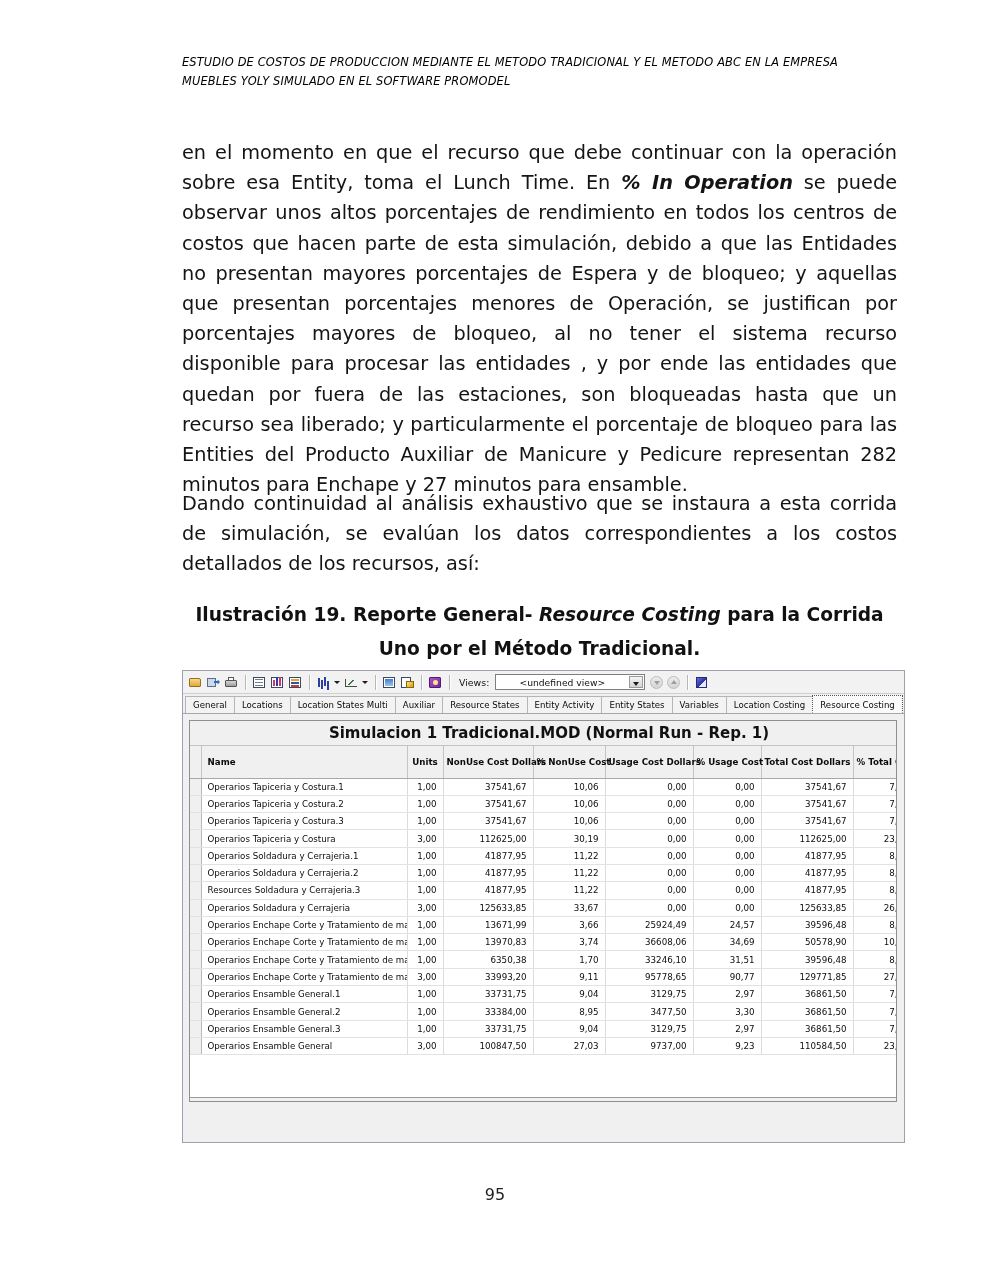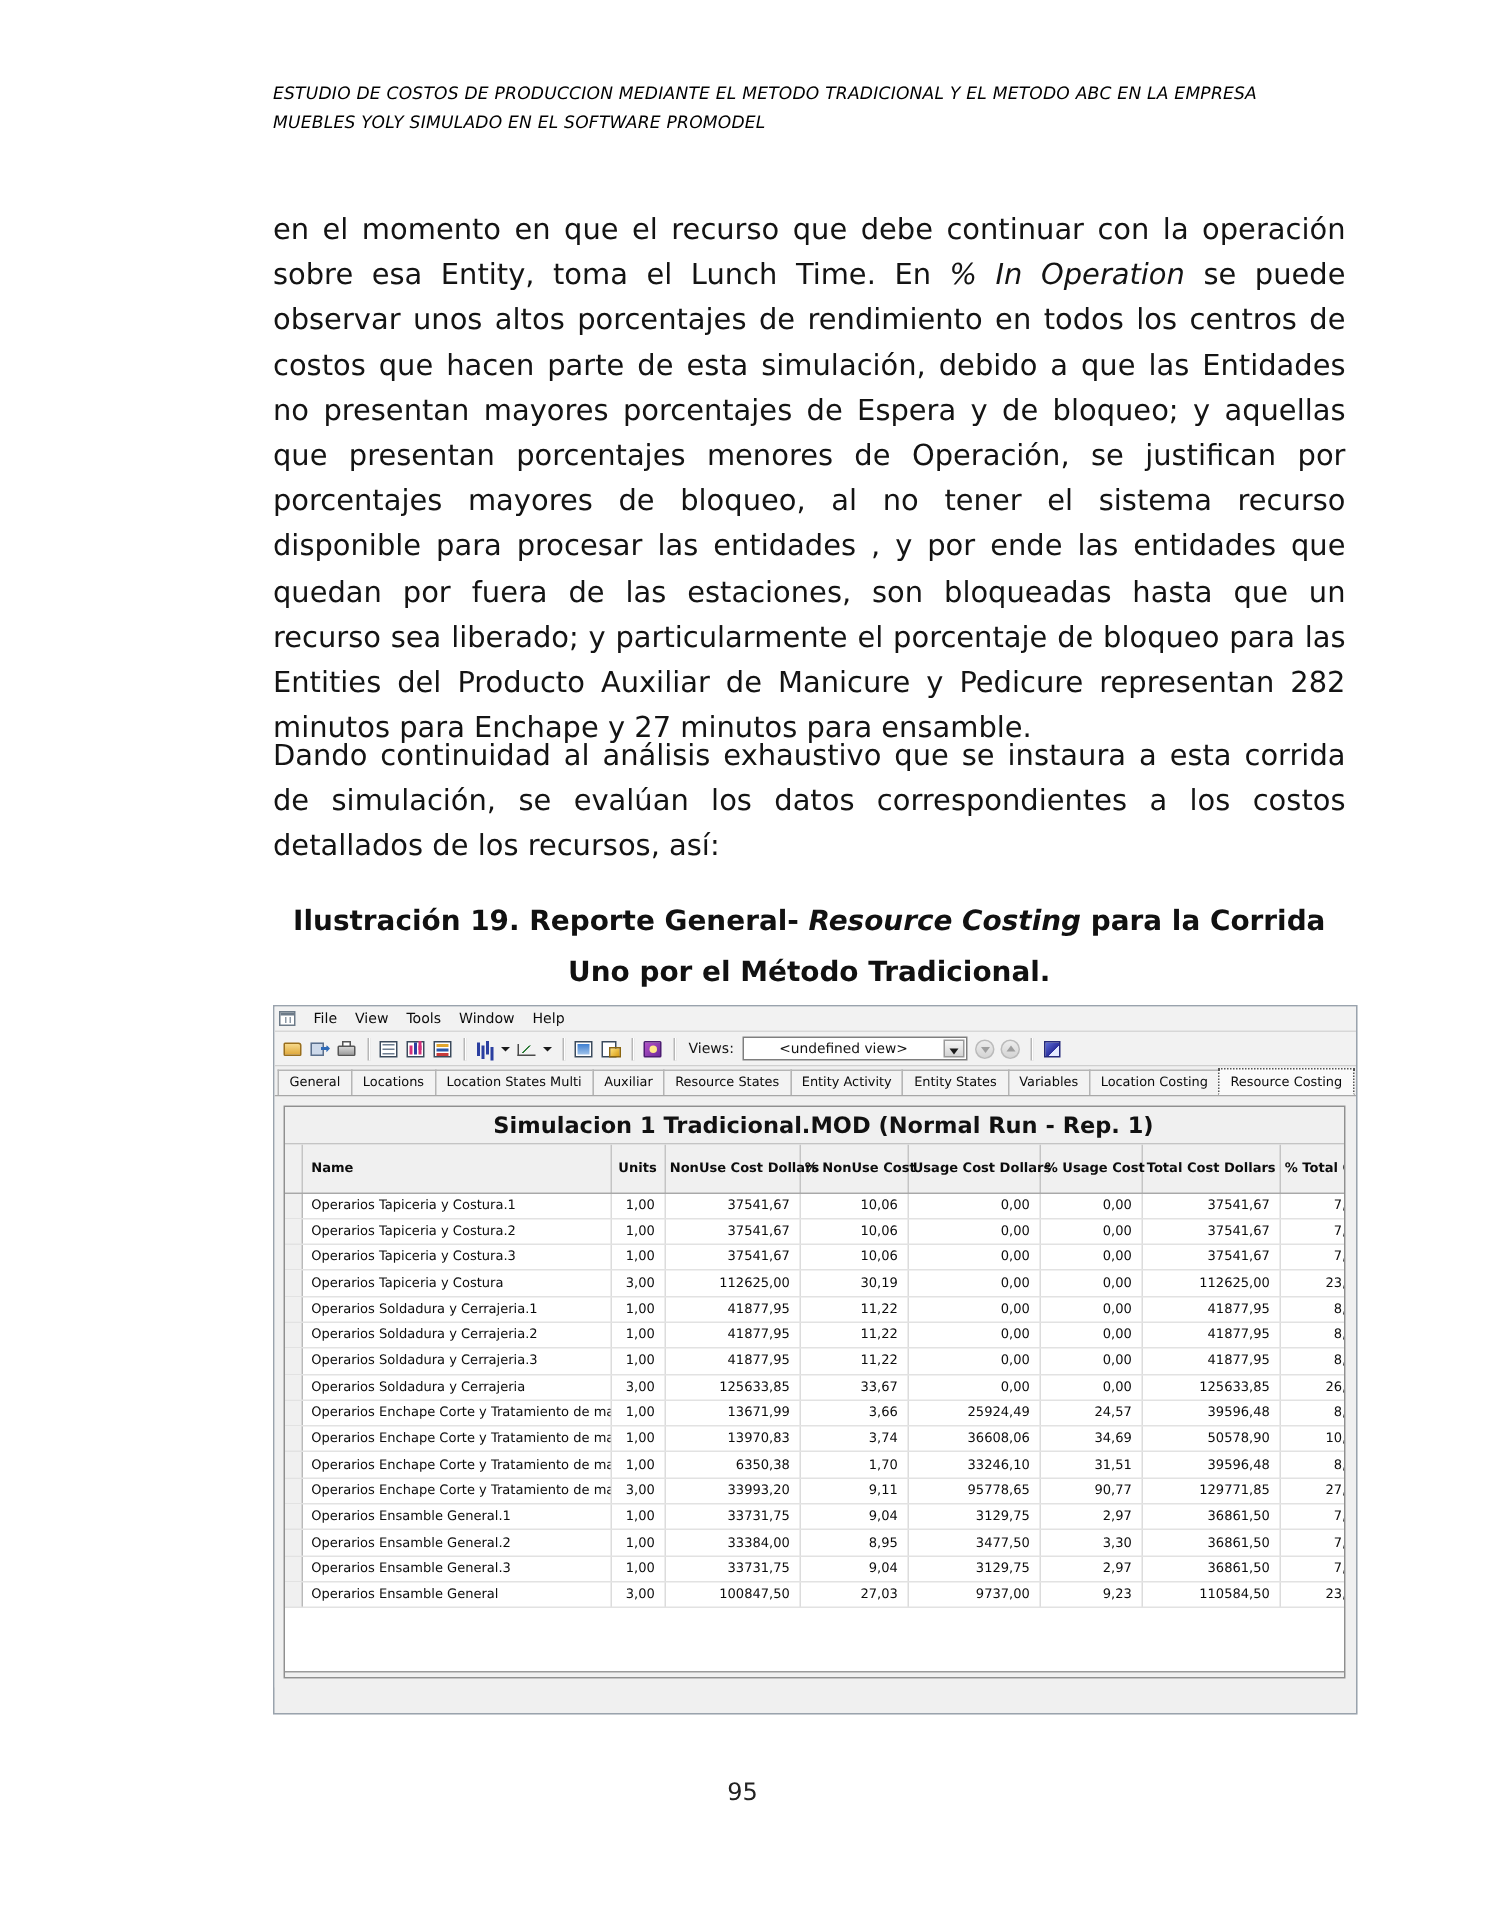--- a/index.html
+++ b/index.html
@@ -35,21 +35,21 @@
   .body-text {
     position: absolute;
     left: 182px;
     width: 715px;
     font-size: 19.3px;
     line-height: 30.2px;
     text-align: justify;
     color: #141414;
     font-family: "DejaVu Sans", sans-serif;
   }
-  .body-text .ital { font-style: italic; }
+  .body-text .ital { font-style: italic; font-weight: bold; }
   #para1 { top: 138px; }
   #para2 { top: 489px; }
 
   
   .fig-caption {
     position: absolute;
     left: 182px;
     top: 598px;
     width: 715px;
     text-align: center;
@@ -496,28 +496,20 @@
 
 <div class="body-text" id="para1"><span>en el momento en que el recurso que debe continuar con la operación sobre esa Entity, toma el Lunch Time. En </span><span class="ital">% In Operation</span><span> se puede observar unos altos porcentajes de rendimiento en todos los centros de costos que hacen parte de esta simulación, debido a que las Entidades no presentan mayores porcentajes de Espera y de bloqueo; y aquellas que presentan porcentajes menores de Operación, se justifican por porcentajes mayores de bloqueo, al no tener el sistema recurso disponible para procesar las entidades , y por ende las entidades que quedan por fuera de las estaciones, son bloqueadas hasta que un recurso sea liberado; y particularmente el porcentaje de bloqueo para las Entities del Producto Auxiliar de Manicure y Pedicure representan 282 minutos para Enchape y 27 minutos para ensamble.</span></div>
 
 <div class="body-text" id="para2">Dando continuidad al análisis exhaustivo  que se instaura a esta corrida de simulación, se evalúan los datos correspondientes a los costos detallados de los recursos, así:</div>
 
 <div class="fig-caption"><span>Ilustración 19. Reporte General- </span><span class="ital">Resource Costing</span><span> para la Corrida Uno por el Método Tradicional.</span></div>
 
 <div class="app-window">
 
 
-  <div class="menubar">
-    <span class="menu-doc-icon"></span>
-    <span class="menu-item">File</span>
-    <span class="menu-item">View</span>
-    <span class="menu-item">Tools</span>
-    <span class="menu-item">Window</span>
-    <span class="menu-item">Help</span>
-  </div>
 
   <div class="toolbar">
     <span class="tb-btn ic-open"></span>
     <span class="tb-btn ic-export"></span>
     <span class="tb-btn ic-print"></span>
     <span class="tb-sep"></span>
     <span class="tb-btn ic-grid"></span>
     <span class="tb-btn ic-barchart"></span>
     <span class="tb-btn ic-lines"></span>
     <span class="tb-sep"></span>
@@ -647,21 +639,21 @@
                 <td class="num">1,00</td>
                 <td class="num">41877,95</td>
                 <td class="num">11,22</td>
                 <td class="num">0,00</td>
                 <td class="num">0,00</td>
                 <td class="num">41877,95</td>
                 <td class="num">8,75</td>
               </tr>
               <tr>
                 <td class="gutter"></td>
-                <td class="name">Operarios Soldadura y Cerrajeria.3</td>
+                <td class="name">Resources Soldadura y Cerrajeria.3</td>
                 <td class="num">1,00</td>
                 <td class="num">41877,95</td>
                 <td class="num">11,22</td>
                 <td class="num">0,00</td>
                 <td class="num">0,00</td>
                 <td class="num">41877,95</td>
                 <td class="num">8,75</td>
               </tr>
               <tr>
                 <td class="gutter"></td>

